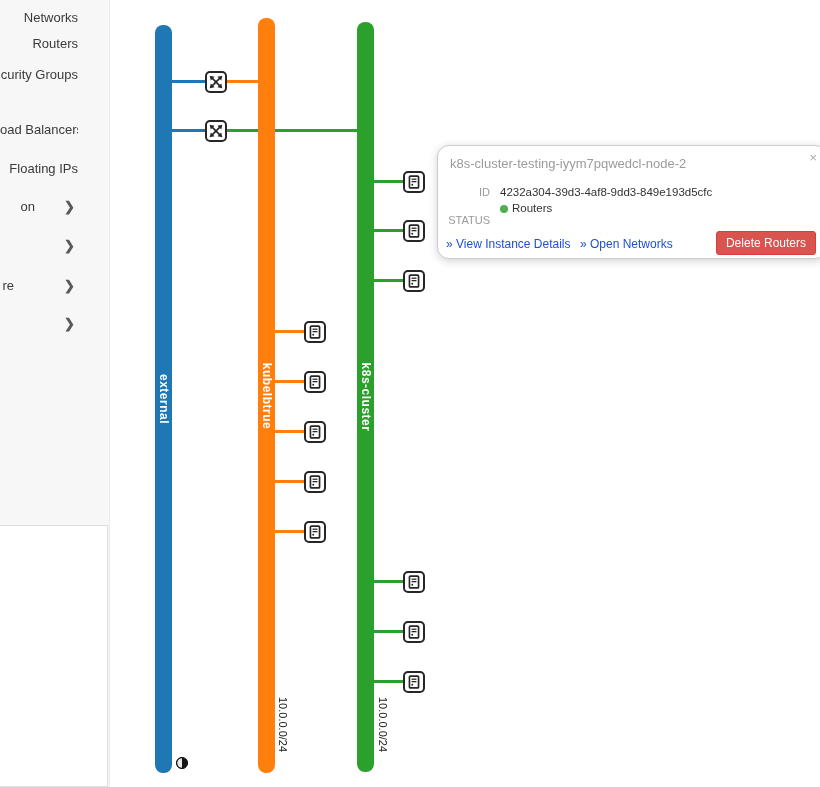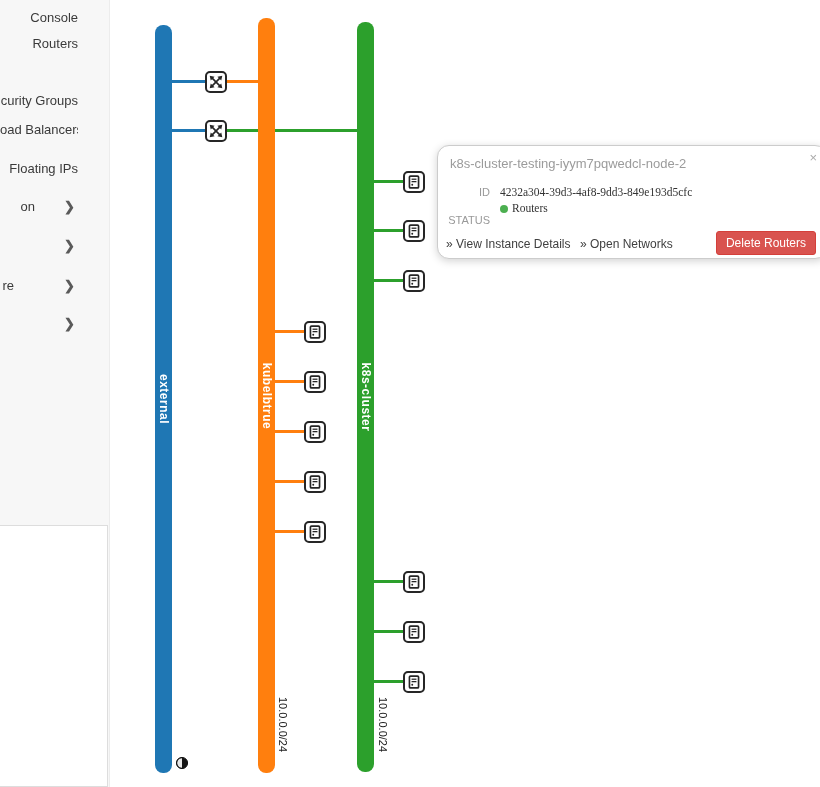--- a/index.html
+++ b/index.html
@@ -53,46 +53,46 @@
     position: absolute; left: 437px; top: 145px; width: 390px; height: 114px;
     background: #ffffff; border: 1px solid #cccccc; border-radius: 12px;
     box-shadow: 0 2px 8px rgba(0,0,0,0.18); z-index: 10;
   }
   .tt-title {
     position: absolute; left: 12px; top: 10px; right: 28px; font-size: 13px;
     color: #9b9b9b; white-space: nowrap; overflow: hidden;
   }
   .tt-close { position: absolute; right: 9px; top: 4px; font-size: 13px; color: #aaaaaa; cursor: pointer; }
   .tt-label { position: absolute; left: 4px; width: 48px; text-align: right; font-size: 11px; color: #999999; }
-  .tt-value { position: absolute; left: 62px; font-size: 11.5px; color: #333333; white-space: nowrap; font-family: Liberation Serif, serif; }
+  .tt-value { position: absolute; left: 62px; font-size: 11.5px; color: #333333; white-space: nowrap; }
   .dot {
     display: inline-block; width: 8px; height: 8px; border-radius: 50%;
     background: #4caf50; margin-right: 4px; vertical-align: -1px;
   }
   .tt-link {
-    position: absolute; top: 91px; font-size: 12px; color: #404040;
+    position: absolute; top: 91px; font-size: 12px; color: #1d4ed8;
     cursor: pointer; text-decoration: none; white-space: nowrap; text-align: right;
   }
   .tt-delete {
     position: absolute; top: 85px; right: 10px; background: #d9534f;
     border: 1px solid #d43f3a; color: #ffffff; font-size: 12px;
     padding: 4px 9px; border-radius: 3px; cursor: pointer; white-space: nowrap;
   }
 </style>
 </head>
 <body>
 
 <div class="sidebar">
   <div class="side-row" style="top:10px">
-    <span class="side-label" style="left:0;width:78px">Console</span>
+    <span class="side-label" style="left:0;width:78px">Networks</span>
   </div>
   <div class="side-row" style="top:36px">
     <span class="side-label" style="left:0;width:78px">Routers</span>
   </div>
-  <div class="side-row" style="top:93px">
+  <div class="side-row" style="top:67px">
     <span class="side-label" style="left:0;width:78px">curity Groups</span>
   </div>
   <div class="side-row" style="top:122px">
     <span class="side-label" style="left:0;width:78px">oad Balancers</span>
   </div>
   <div class="side-row" style="top:161px">
     <span class="side-label" style="left:0;width:78px">Floating IPs</span>
   </div>
   <div class="side-row" style="top:199px">
     <span class="side-label" style="left:0;width:35px">on</span>

